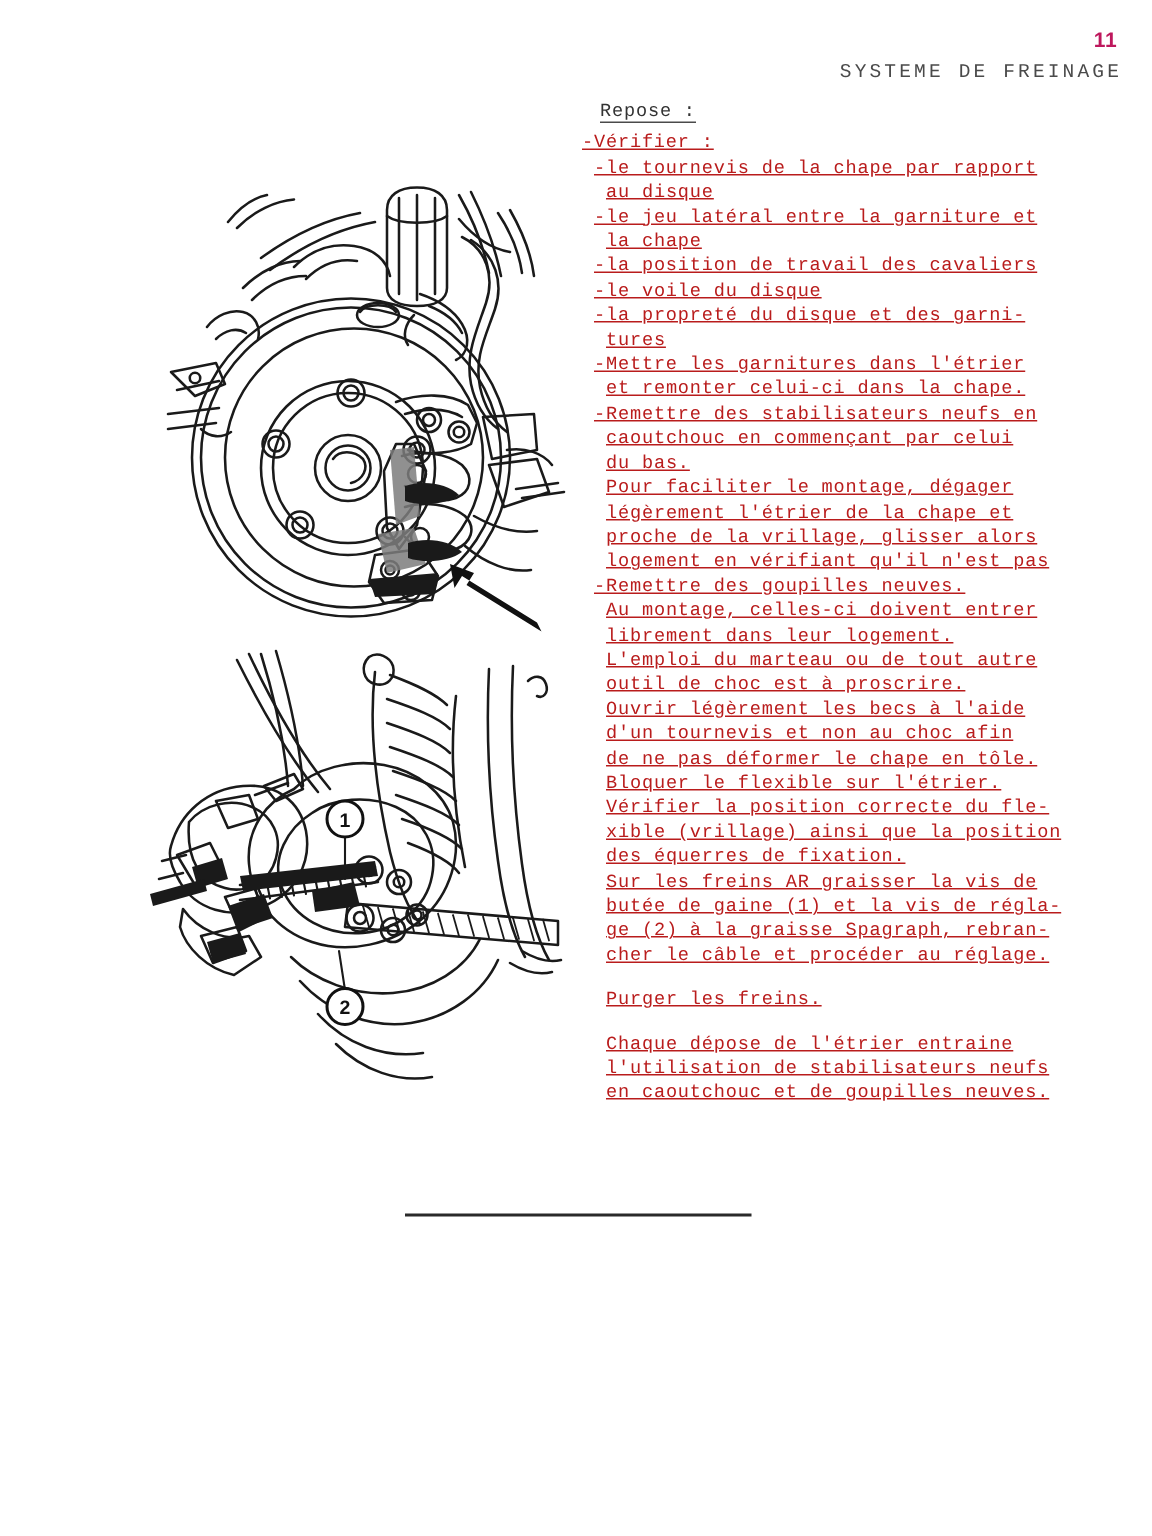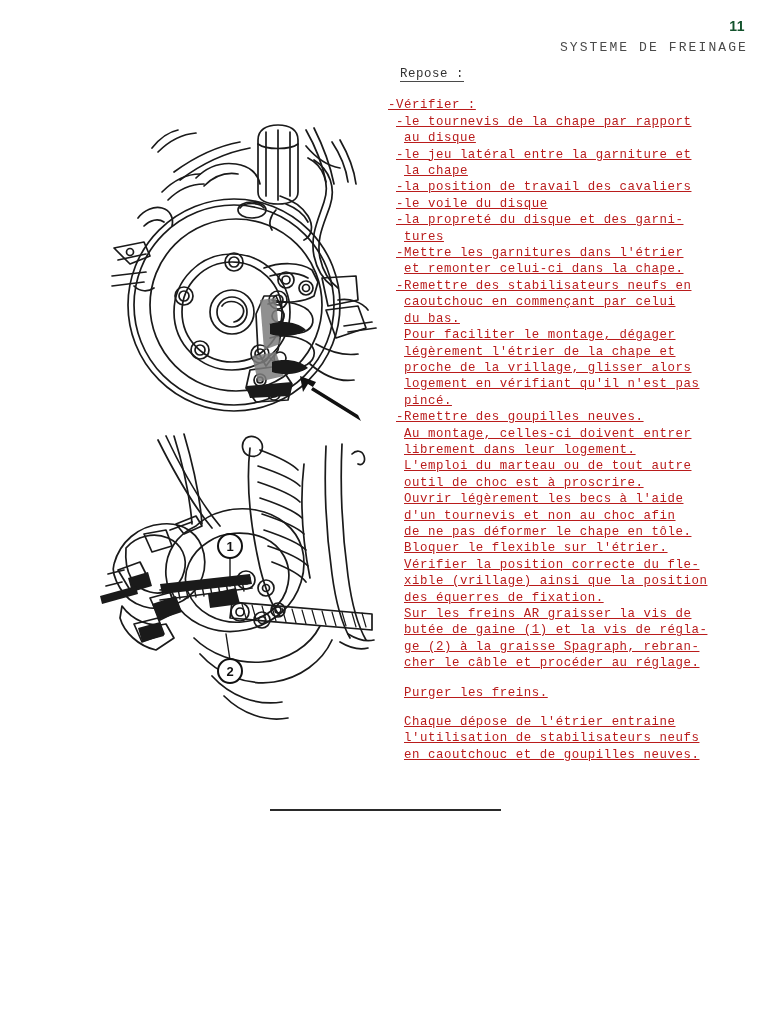--- a/index.html
+++ b/index.html
@@ -19,21 +19,21 @@
   
   .page-number {
     position: absolute;
     top: 18px;
     left: 0;
     width: 745px;
     text-align: right;
     font-family: "Liberation Sans", sans-serif;
     font-weight: bold;
     font-size: 14px;
-    color: #14532d;
+    color: #be185d;
     letter-spacing: 0.5px;
   }
   .section-title {
     position: absolute;
     top: 40px;
     left: 0;
     width: 748px;
     text-align: right;
     font-size: 13px;
     letter-spacing: 2.1px;
@@ -46,21 +46,21 @@
     left: 388px;
     top: 66px;
     width: 362px;
     font-size: 12.4px;
     line-height: 16.4px;
     color: #2b2b2b;
     letter-spacing: 0.55px;
   }
   .heading-repose {
     margin-left: 12px;
-    margin-bottom: 15px;
+    margin-bottom: 5px;
     color: #333;
   }
   .heading-repose span {
     border-bottom: 1px solid #4a4a4a;
     padding-bottom: 0px;
   }
   .txt-line {
     white-space: pre;
     color: #b91c1c;
     text-decoration: underline;
@@ -351,21 +351,20 @@
         <div class="txt-line lvl2">tures</div>
         <div class="txt-line lvl1">-Mettre les garnitures dans l'étrier</div>
         <div class="txt-line lvl2">et remonter celui-ci dans la chape.</div>
         <div class="txt-line lvl1">-Remettre des stabilisateurs neufs en</div>
         <div class="txt-line lvl2">caoutchouc en commençant par celui</div>
         <div class="txt-line lvl2">du bas.</div>
         <div class="txt-line lvl2">Pour faciliter le montage, dégager</div>
         <div class="txt-line lvl2">légèrement l'étrier de la chape et</div>
         <div class="txt-line lvl2">proche de la vrillage, glisser alors</div>
         <div class="txt-line lvl2">logement en vérifiant qu'il n'est pas</div>
-        <div class="txt-line lvl2">pincé.</div>
         <div class="txt-line lvl1">-Remettre des goupilles neuves.</div>
         <div class="txt-line lvl2">Au montage, celles-ci doivent entrer</div>
         <div class="txt-line lvl2">librement dans leur logement.</div>
         <div class="txt-line lvl2">L'emploi du marteau ou de tout autre</div>
         <div class="txt-line lvl2">outil de choc est à proscrire.</div>
         <div class="txt-line lvl2">Ouvrir légèrement les becs à l'aide</div>
         <div class="txt-line lvl2">d'un tournevis et non au choc afin</div>
         <div class="txt-line lvl2">de ne pas déformer le chape en tôle.</div>
         <div class="txt-line lvl2">Bloquer le flexible sur l'étrier.</div>
         <div class="txt-line lvl2">Vérifier la position correcte du fle-</div>

